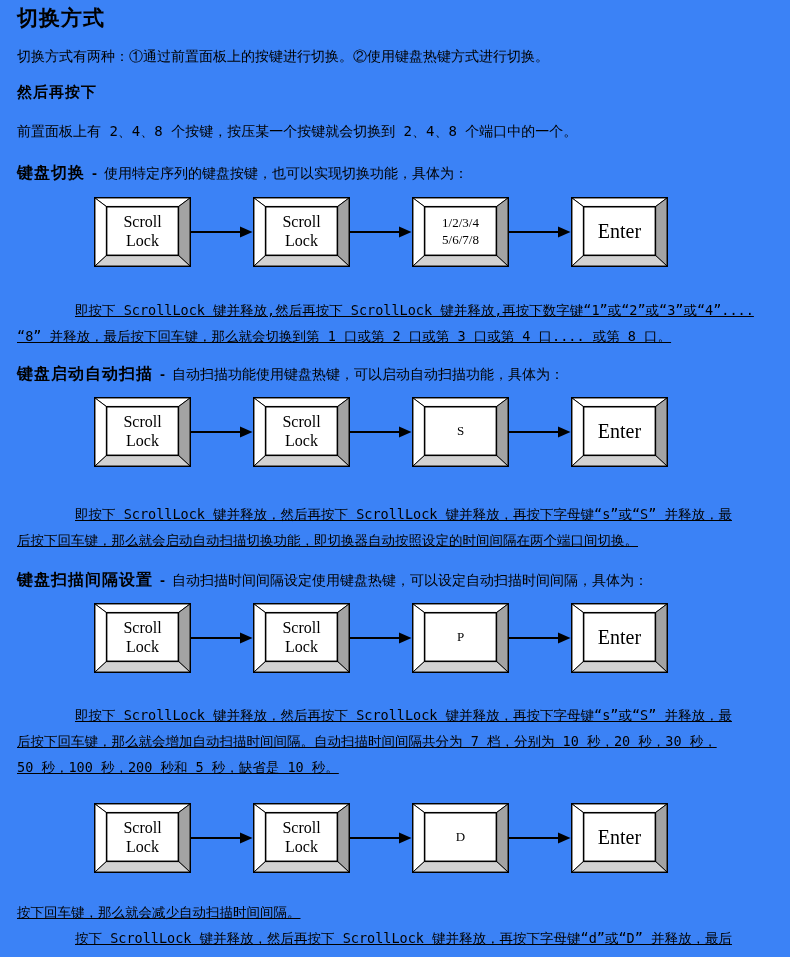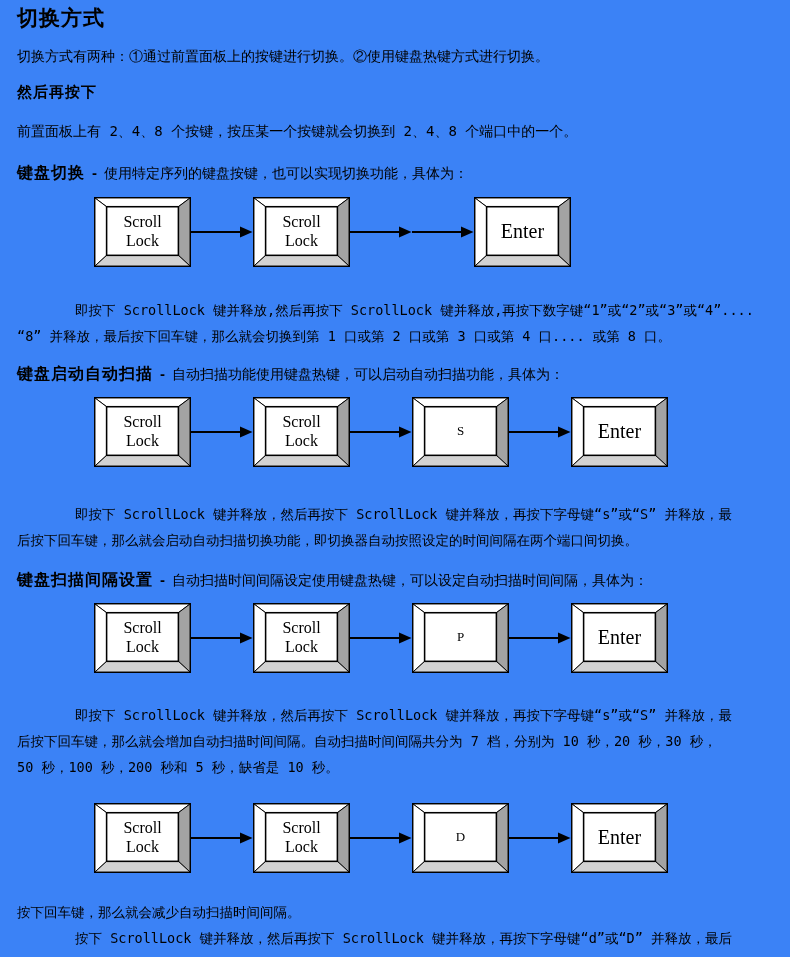--- a/index.html
+++ b/index.html
@@ -44,21 +44,21 @@
     text-align:center;
   }
   .fs-lock{font-size:16px;line-height:19px;}
   .fs-num{font-size:13px;line-height:17px;}
   .fs-letter{font-size:13px;line-height:15px;}
   .fs-enter{font-size:20px;line-height:22px;}
   .arrow{flex:0 0 auto;display:block;}
   .arrow line{stroke:var(--outline);stroke-width:2.2;}
   .arrow polygon{fill:var(--outline);}
   .para{font-family:"DejaVu Sans Mono","Liberation Sans",sans-serif;
-    font-size:13.5px;line-height:26px;}
+    font-size:13.5px;line-height:26px;text-decoration:underline;}
   .pline{white-space:nowrap;}
   .pfirst{text-indent:58px;}
 </style>
 </head>
 <body>
 
 <div class="page">
 
   <h1 class="title">切换方式</h1>
 
@@ -102,20 +102,34 @@
       </svg>
       <div class="key-label fs-lock">
         <span>Scroll</span>
         <span>Lock</span>
       </div>
     </div>
     <svg class="arrow" width="62" height="12" viewBox="0 0 62 12">
       <line x1="0" y1="6" x2="50" y2="6"></line>
         <polygon points="49,0.5 61.5,6 49,11.5"></polygon>
     </svg>
+    <div class="key">
+      <svg class="keycap" viewBox="0 0 100 72" preserveAspectRatio="none">
+        <rect x="1" y="1" width="98" height="70" class="kc-outer"></rect>
+        <polygon points="1,1 99,1 87,10 13,10" class="kc-top"></polygon>
+        <polygon points="1,1 13,10 13,60 1,71" class="kc-left"></polygon>
+        <polygon points="99,1 99,71 87,60 87,10" class="kc-right"></polygon>
+        <polygon points="1,71 13,60 87,60 99,71" class="kc-bottom"></polygon>
+        <rect x="13" y="10" width="74" height="50" class="kc-face"></rect>
+      </svg>
+      <div class="key-label fs-num">
+        <span>1/2/3/4</span>
+        <span>5/6/7/8</span>
+      </div>
+    </div>
     <svg class="arrow" width="62" height="12" viewBox="0 0 62 12">
       <line x1="0" y1="6" x2="50" y2="6"></line>
         <polygon points="49,0.5 61.5,6 49,11.5"></polygon>
     </svg>
     <div class="key">
       <svg class="keycap" viewBox="0 0 100 72" preserveAspectRatio="none">
         <rect x="1" y="1" width="98" height="70" class="kc-outer"></rect>
         <polygon points="1,1 99,1 87,10 13,10" class="kc-top"></polygon>
         <polygon points="1,1 13,10 13,60 1,71" class="kc-left"></polygon>
         <polygon points="99,1 99,71 87,60 87,10" class="kc-right"></polygon>

